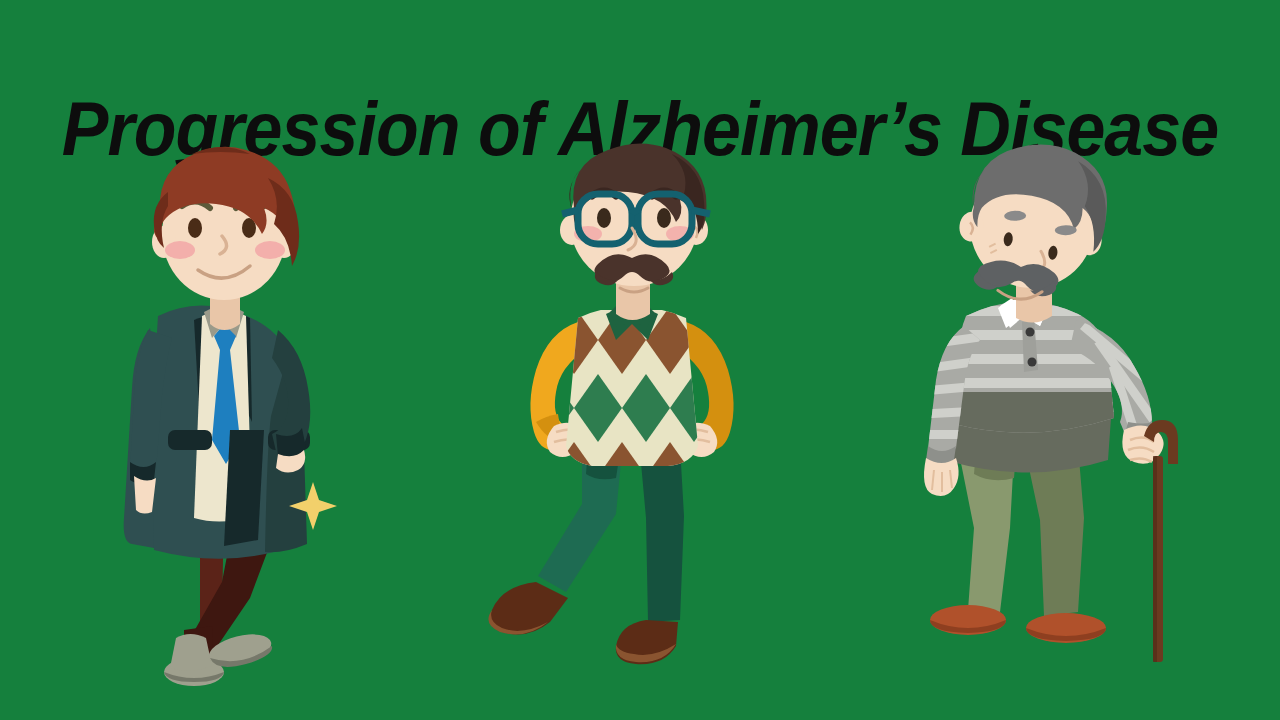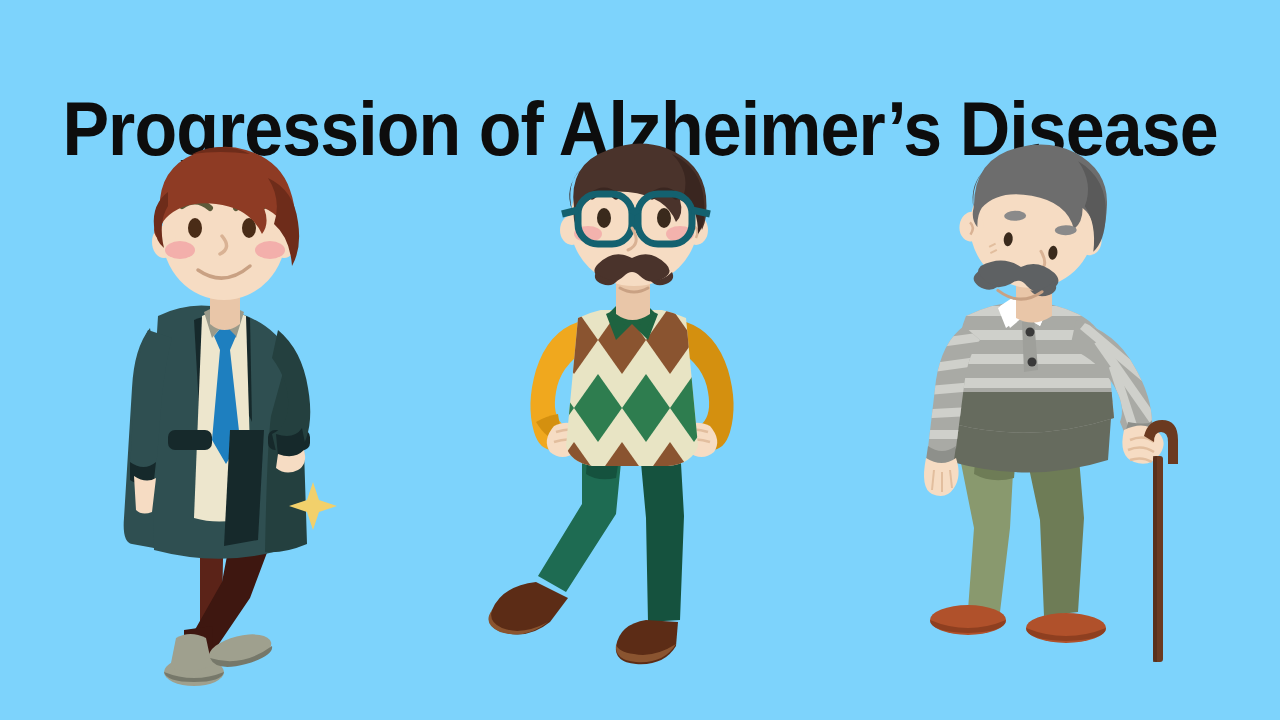--- a/index.html
+++ b/index.html
@@ -44,21 +44,21 @@
   }
   .figure svg { display: block; width: 100%; height: 100%; }
   #figure-young  { left: 72px;  }
   #figure-middle { left: 470px; }
   #figure-elderly{ left: 880px; }
   .sr { position:absolute; width:1px; height:1px; overflow:hidden; clip:rect(0 0 0 0); white-space:nowrap; }
 </style>
 </head>
 <body style="background: rgb(255, 255, 255);">
 
-<div id="canvas" style="background: #7dd3fc;">
+<div id="canvas" style="background: #15803d; font-style: italic;">
 
   <h1 id="title" style="color: rgb(13, 13, 13);">Progression of Alzheimer’s Disease</h1>
 
   <div class="figure" id="figure-young">
     <span class="sr">Young adult</span>
     <svg viewBox="0 0 340 560" xmlns="http://www.w3.org/2000/svg">
 
       <g>
         <path d="M128 300 L128 500 L118 520 L112 534 L140 540 L150 480 L152 380 Z" fill="#5B2318"></path>
         <path d="M150 300 L196 300 L196 420 L178 468 L140 524 L116 512 L150 452 L160 400 Z" fill="#3E1710"></path>

